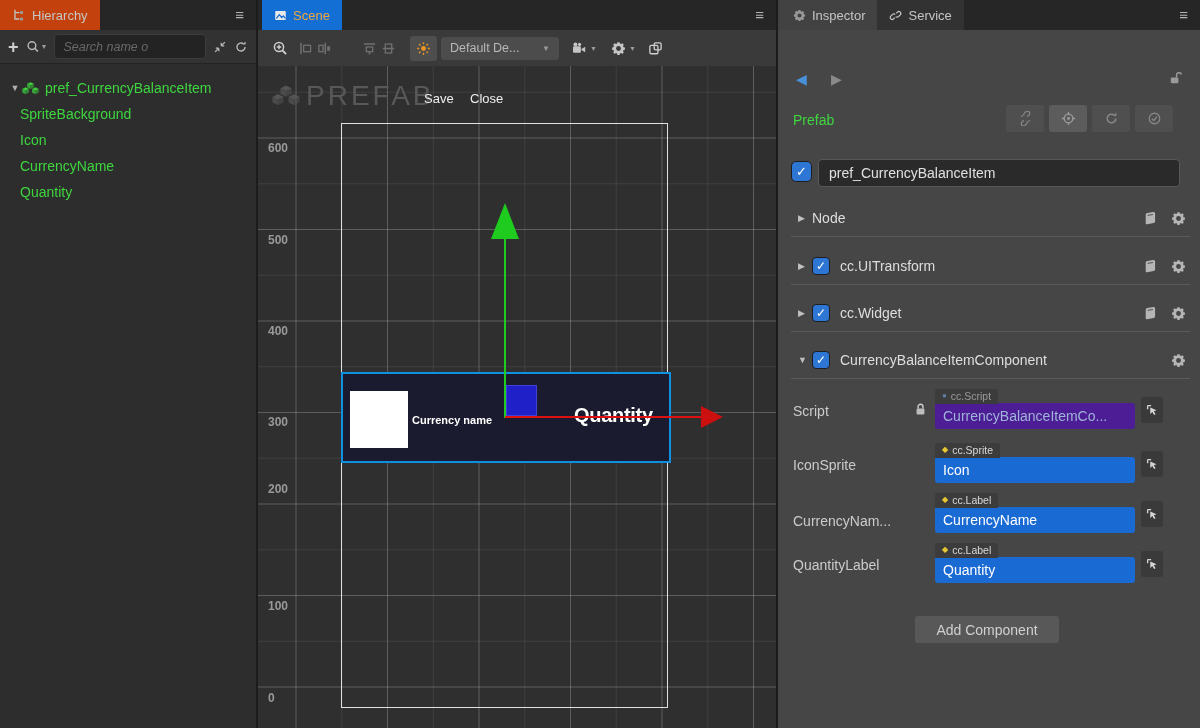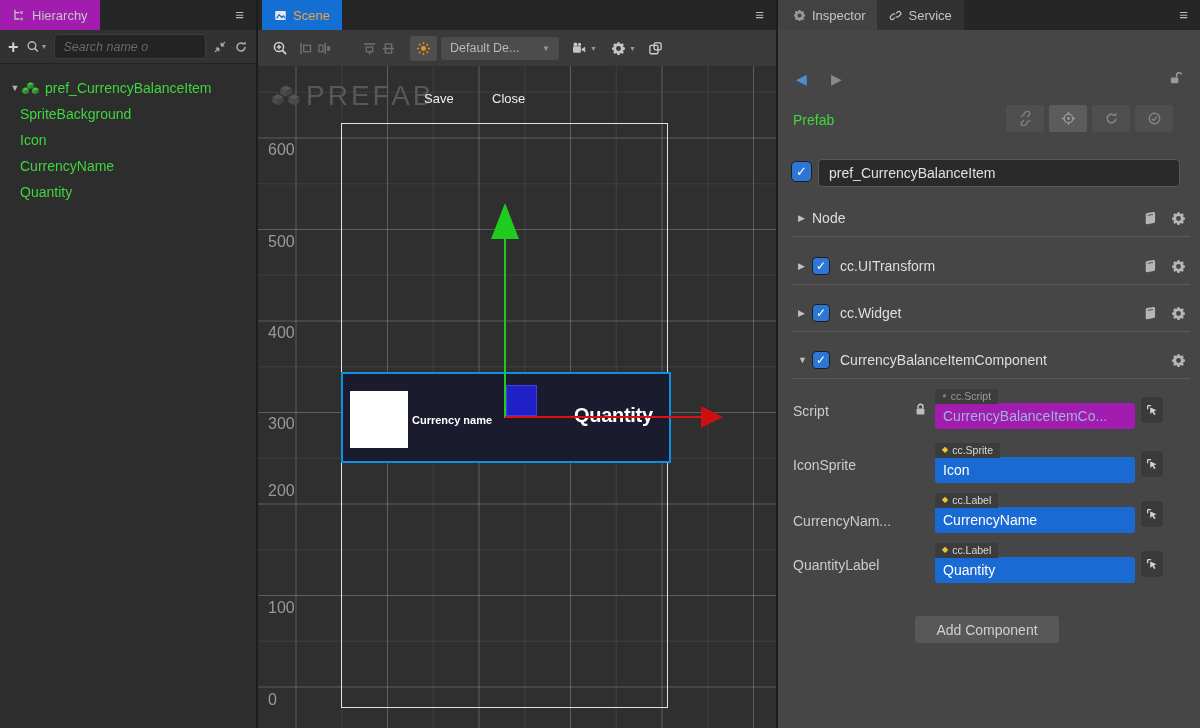--- a/index.html
+++ b/index.html
@@ -9,21 +9,21 @@
   .icon{display:inline-block;vertical-align:middle;}
   svg.ic{display:block;}
 
   
   .tabbar{height:30px;background:#262626;display:flex;align-items:stretch;position:relative;flex:none;}
   .tab{display:flex;align-items:center;gap:6px;padding:0 12px;font-size:13px;color:#c5c5c5;}
   .hamb{position:absolute;right:12px;top:6px;font-size:15px;color:#b5b5b5;cursor:pointer;line-height:18px;}
 
   
   .hierarchy{width:258px;flex:none;background:#2d2d2d;border-right:2px solid #1c1c1c;display:flex;flex-direction:column;}
-  .hierarchy .tab.active{background:#a21caf;}
+  .hierarchy .tab.active{background:#c2410c;}
   .h-toolbar{height:34px;background:#323232;display:flex;align-items:center;padding:0 8px;gap:7px;border-bottom:1px solid #232323;flex:none;}
   .tool-ic{color:#b9b9b9;display:flex;align-items:center;}
   .plus{font-size:18px;color:#cfcfcf;line-height:16px;font-weight:bold;}
   .search-wrap{position:relative;flex:1;}
   .search-box{width:100%;height:25px;background:#232323;border:1px solid #3c3c3c;border-radius:4px;color:#e0e0e0;font-style:italic;font-size:12.5px;padding:0 8px;outline:none;font-family:"Liberation Sans",sans-serif;}
   .search-box::placeholder{color:#696969;font-style:italic;}
   .tree{flex:1;background:#2d2d2d;padding-top:11px;font-size:14px;}
   .tree-row{height:26px;display:flex;align-items:center;color:#3ed63e;cursor:default;}
   .tree-row .caret{color:#b0b0b0;font-size:9px;width:14px;text-align:center;margin-left:8px;}
   .tree-row.child{padding-left:20px;}
@@ -43,21 +43,21 @@
   .mini-caret{font-size:7px;color:#999;margin-left:3px;}
 
   .viewport{position:relative;flex:1;background-color:#2f2f2f;overflow:hidden;
     background-image:
       linear-gradient(to right, rgba(255,255,255,.16) 1px, transparent 1px),
       linear-gradient(to bottom, rgba(255,255,255,.16) 1px, transparent 1px),
       linear-gradient(to right, rgba(255,255,255,.07) 1px, transparent 1px),
       linear-gradient(to bottom, rgba(255,255,255,.07) 1px, transparent 1px);
     background-size:91.5px 100%,100% 91.5px,45.75px 100%,100% 45.75px;
     background-position:37.5px 0,0 71.5px,-8.25px 0,0 25.75px;}
-  .ruler-label{position:absolute;left:10px;color:#999;font-size:16px;}
+  .ruler-label{position:absolute;left:10px;color:#999;font-size:12px;font-weight:bold;}
   .watermark{position:absolute;left:14px;top:14px;display:flex;align-items:center;gap:6px;color:#585858;}
   .watermark .wm-text{font-size:28px;letter-spacing:3px;color:#585858;}
   .wm-btn{position:absolute;top:25px;font-size:13px;color:#eee;cursor:pointer;}
   .canvas-outline{position:absolute;left:83px;top:57px;width:327px;height:585px;border:1.5px solid rgba(240,240,240,.92);}
   .sel-item{position:absolute;left:83px;top:306px;width:330px;height:91px;background:#1b1b2f;border:2px solid #1090e0;}
   .sel-item .sprite{position:absolute;left:7px;top:17px;width:58px;height:57px;background:#fff;}
   .sel-item .cname{position:absolute;left:69px;top:40px;color:#fff;font-size:11px;font-weight:bold;}
   .sel-item .qty{position:absolute;left:231px;top:30px;color:#fff;font-size:20px;font-weight:bold;letter-spacing:-.3px;}
   .gz-green-shaft{position:absolute;left:246px;top:171px;width:2px;height:181px;background:#1ecb1e;}
   .gz-green-head{position:absolute;left:233px;top:137px;width:0;height:0;border-left:14px solid transparent;border-right:14px solid transparent;border-bottom:36px solid #1ecb1e;}
@@ -84,21 +84,21 @@
   .sec-label{font-size:14px;color:#dedede;white-space:nowrap;}
   .sec-icons{position:absolute;right:14px;display:flex;gap:13px;color:#b5b5b5;}
   .divider{position:absolute;left:13px;right:10px;height:1px;background:#5a5a5a;}
   .prop-label{position:absolute;left:15px;width:118px;font-size:14px;color:#cbcbcb;white-space:nowrap;overflow:hidden;}
   .prop-group{position:absolute;left:157px;}
   .prop-tag{display:inline-flex;align-items:center;gap:4px;height:15px;background:#3c3c3c;border-radius:3px 3px 0 0;padding:0 7px;font-size:10.5px;color:#d8d8d8;position:relative;top:1px;}
   .prop-tag.muted{color:#9a9a9a;}
   .tag-dot{font-size:8px;color:#5f7ca3;line-height:8px;}
   .tag-diamond{font-size:8px;color:#e6c733;line-height:8px;}
   .prop-field{width:200px;height:26px;border-radius:0 3px 3px 3px;background:#1a6ad4;color:#fff;font-size:14px;display:flex;align-items:center;padding:0 8px;white-space:nowrap;overflow:hidden;}
-  .prop-field.muted{background:#a21caf;color:#9fb4d8;}
+  .prop-field.muted{background:#4c1d95;color:#9fb4d8;}
   .cursor-chip{position:absolute;left:363px;width:22px;height:26px;background:#3a3a3a;border-radius:3px;display:flex;align-items:center;justify-content:center;color:#d5d5d5;cursor:pointer;}
   .add-comp{position:absolute;left:137px;top:586px;width:144px;height:27px;background:#585858;border:none;border-radius:3px;color:#d0d0d0;font-size:14px;cursor:pointer;font-family:"Liberation Sans",sans-serif;}
 </style>
 </head>
 <body>
 
 <svg width="0" height="0" style="position:absolute">
   <defs>
     <g id="cube">
         <path d="M4 0 8 2 4 4 0 2Z" opacity=".95"></path>
@@ -334,21 +334,21 @@
 
       <div class="watermark">
         <span class="icon">
             <svg class="ic" width="28" height="22" fill="#565656">
               <use href="#i-cubes"></use>
             </svg>
           </span>
         <span class="wm-text">PREFAB</span>
       </div>
       <span class="wm-btn" style="left:166px;">Save</span>
-      <span class="wm-btn" style="left:234px;">Close</span>
+      <span class="wm-btn" style="left:212px;">Close</span>
 
       <span class="ruler-label" style="top:75px;">600</span>
       <span class="ruler-label" style="top:167px;">500</span>
       <span class="ruler-label" style="top:258px;">400</span>
       <span class="ruler-label" style="top:349px;">300</span>
       <span class="ruler-label" style="top:416px;">200</span>
       <span class="ruler-label" style="top:533px;">100</span>
       <span class="ruler-label" style="top:625px;">0</span>
 
       <div class="canvas-outline"></div>

